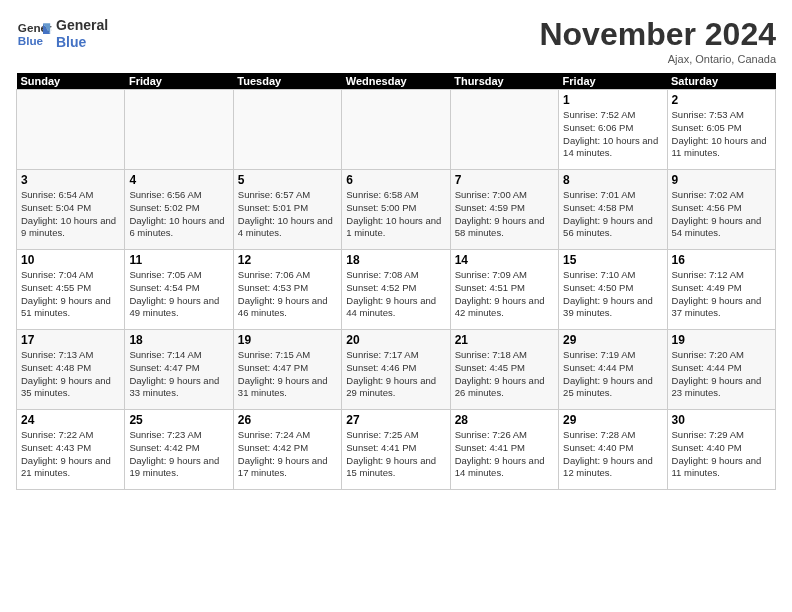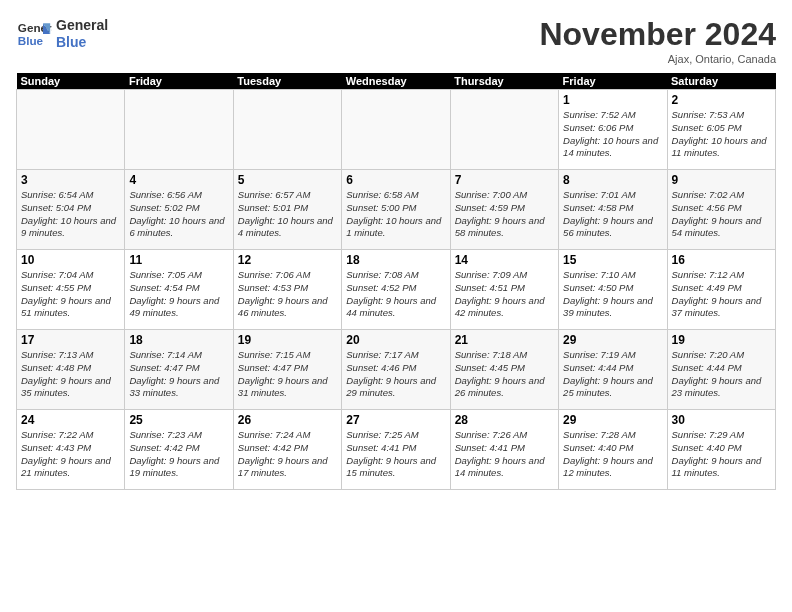--- a/index.html
+++ b/index.html
@@ -69,21 +69,20 @@
     .day-number {
       font-weight: bold;
       font-size: 12px;
       display: block;
       margin-bottom: 2px;
     }
     .day-info {
       color: #333;
       line-height: 1.35;
       font-size: 9.5px;
-      font-style: italic;
     }
     tr:nth-child(even) td {
       background-color: #f7f7f7;
     }
     tr:nth-child(odd) td {
       background-color: #ffffff;
     }
     td.empty {
       background: #f9f9f9 !important;
     }

